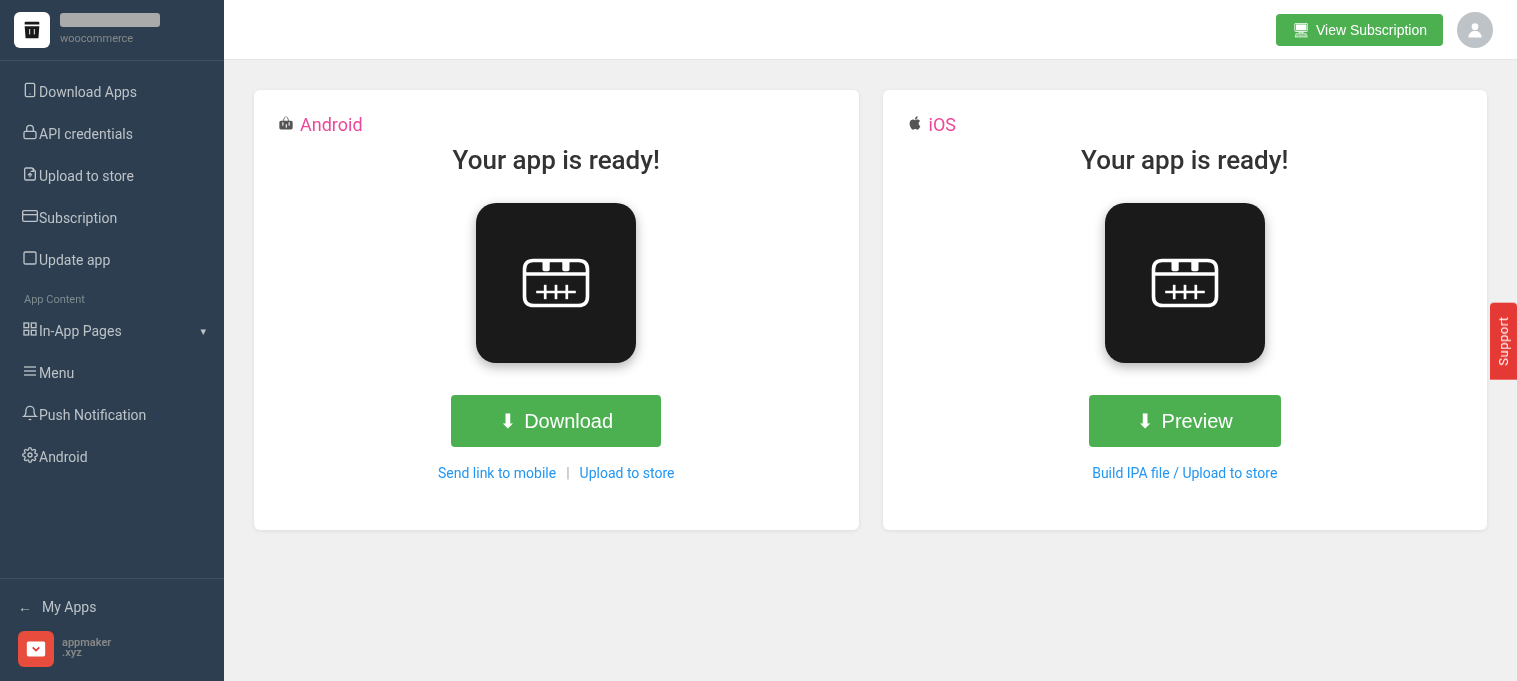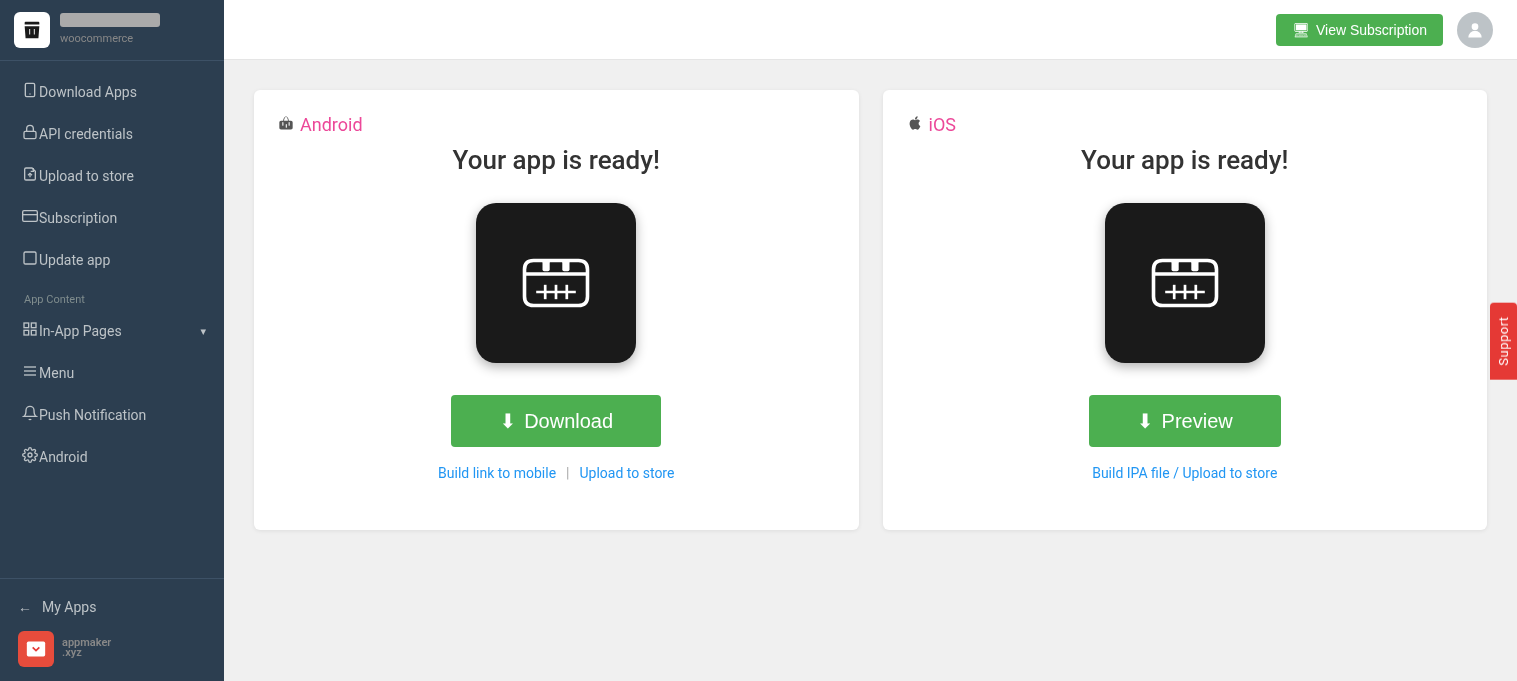--- a/index.html
+++ b/index.html
@@ -417,21 +417,21 @@
           <line x1="50" y1="52" x2="50" y2="68" stroke="white" stroke-width="3"></line>
           <line x1="62" y1="52" x2="62" y2="68" stroke="white" stroke-width="3"></line>
           <line x1="28" y1="60" x2="72" y2="60" stroke="white" stroke-width="3"></line>
         </svg>
       </div>
       <button class="action-btn">
         <span>⬇</span>
         <span>Download</span>
       </button>
       <div class="card-links">
-        <a class="card-link">Build link to mobile</a>
+        <a class="card-link">Send link to mobile</a>
         <span class="card-link-separator">|</span>
         <a class="card-link">Upload to store</a>
       </div>
     </div>
 
     <div class="app-card">
       <div class="card-platform-label">
         <span>
           <svg width="16" height="16" viewBox="0 0 24 24" fill="#555">
               <path d="M18.71 19.5c-.83 1.24-1.71 2.45-3.05 2.47-1.34.03-1.77-.79-3.29-.79-1.53 0-2 .77-3.27.82-1.31.05-2.3-1.32-3.14-2.53C4.25 17 2.94 12.45 4.7 9.39c.87-1.52 2.43-2.48 4.12-2.51 1.28-.02 2.5.87 3.29.87.78 0 2.26-1.07 3.8-.91.65.03 2.47.26 3.64 1.98-.09.06-2.17 1.28-2.15 3.81.03 3.02 2.65 4.03 2.68 4.04-.03.07-.42 1.44-1.38 2.83M13 3.5c.73-.83 1.94-1.46 2.94-1.5.13 1.17-.34 2.35-1.04 3.19-.69.85-1.83 1.51-2.95 1.42-.15-1.15.41-2.35 1.05-3.11z"></path>

